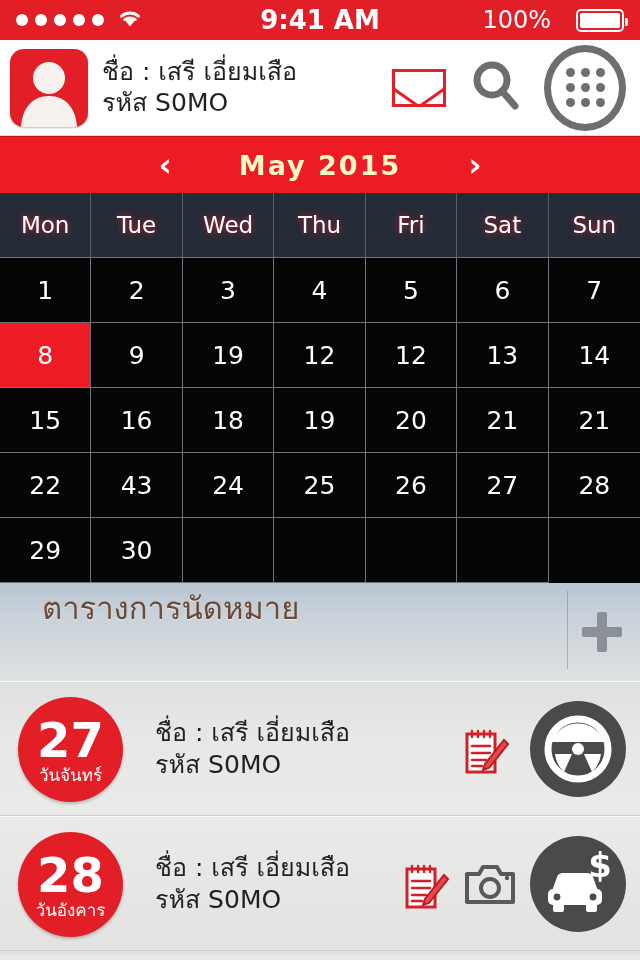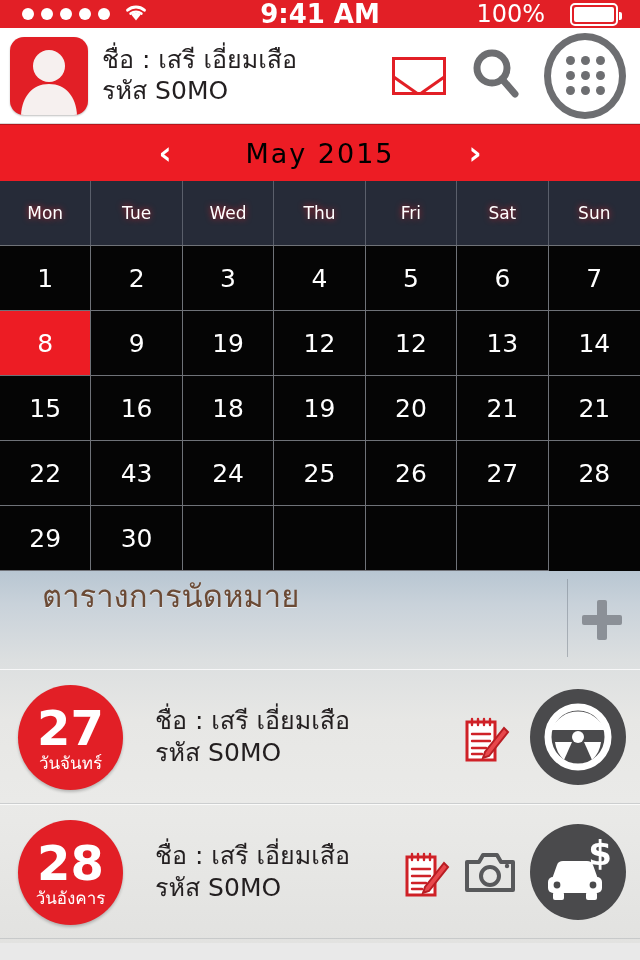--- a/index.html
+++ b/index.html
@@ -16,25 +16,25 @@
   .phone {
     position: relative;
     width: 640px;
     height: 960px;
     overflow: hidden;
   }
 
   
   .statusbar {
     position: relative;
-    height: 28px;
+    height: 40px;
     background: #e21f26;
     display: flex;
     align-items: center;
-    padding: 0 22px;
+    padding: 0 16px;
     box-sizing: border-box;
   }
   .sb-left {
     display: flex;
     align-items: center;
     gap: 7px;
     flex: 0 0 auto;
   }
   .sig-dots {
     display: flex;
@@ -186,24 +186,24 @@
   .month-bar {
     height: 56px;
     background: #ed1c24;
     display: flex;
     align-items: center;
     justify-content: center;
     position: relative;
     border-top: 1px solid #b5161c;
   }
   .month-title {
-    color: #000000;
+    color: #fef9c3;
     font-size: 27px;
     letter-spacing: 2px;
-    font-weight: 400;
+    font-weight: 700;
   }
   .chev {
     position: absolute;
     top: 0;
     bottom: 0;
     width: 70px;
     display: flex;
     align-items: center;
     justify-content: center;
     color: #fff;
@@ -218,21 +218,21 @@
     display: grid;
     grid-template-columns: repeat(7, 1fr);
     background: #262b38;
     height: 64px;
   }
   .weekdays div {
     display: flex;
     align-items: center;
     justify-content: center;
     color: #ffffff;
-    font-size: 17px;
+    font-size: 23px;
     border-right: 1px solid #5a5f6b;
     text-shadow: 0 0 6px rgba(226,31,38,.85);
     box-sizing: border-box;
   }
   .weekdays div:last-child { border-right: none; }
 
   
   .cal-grid {
     display: grid;
     grid-template-columns: repeat(7, 1fr);

